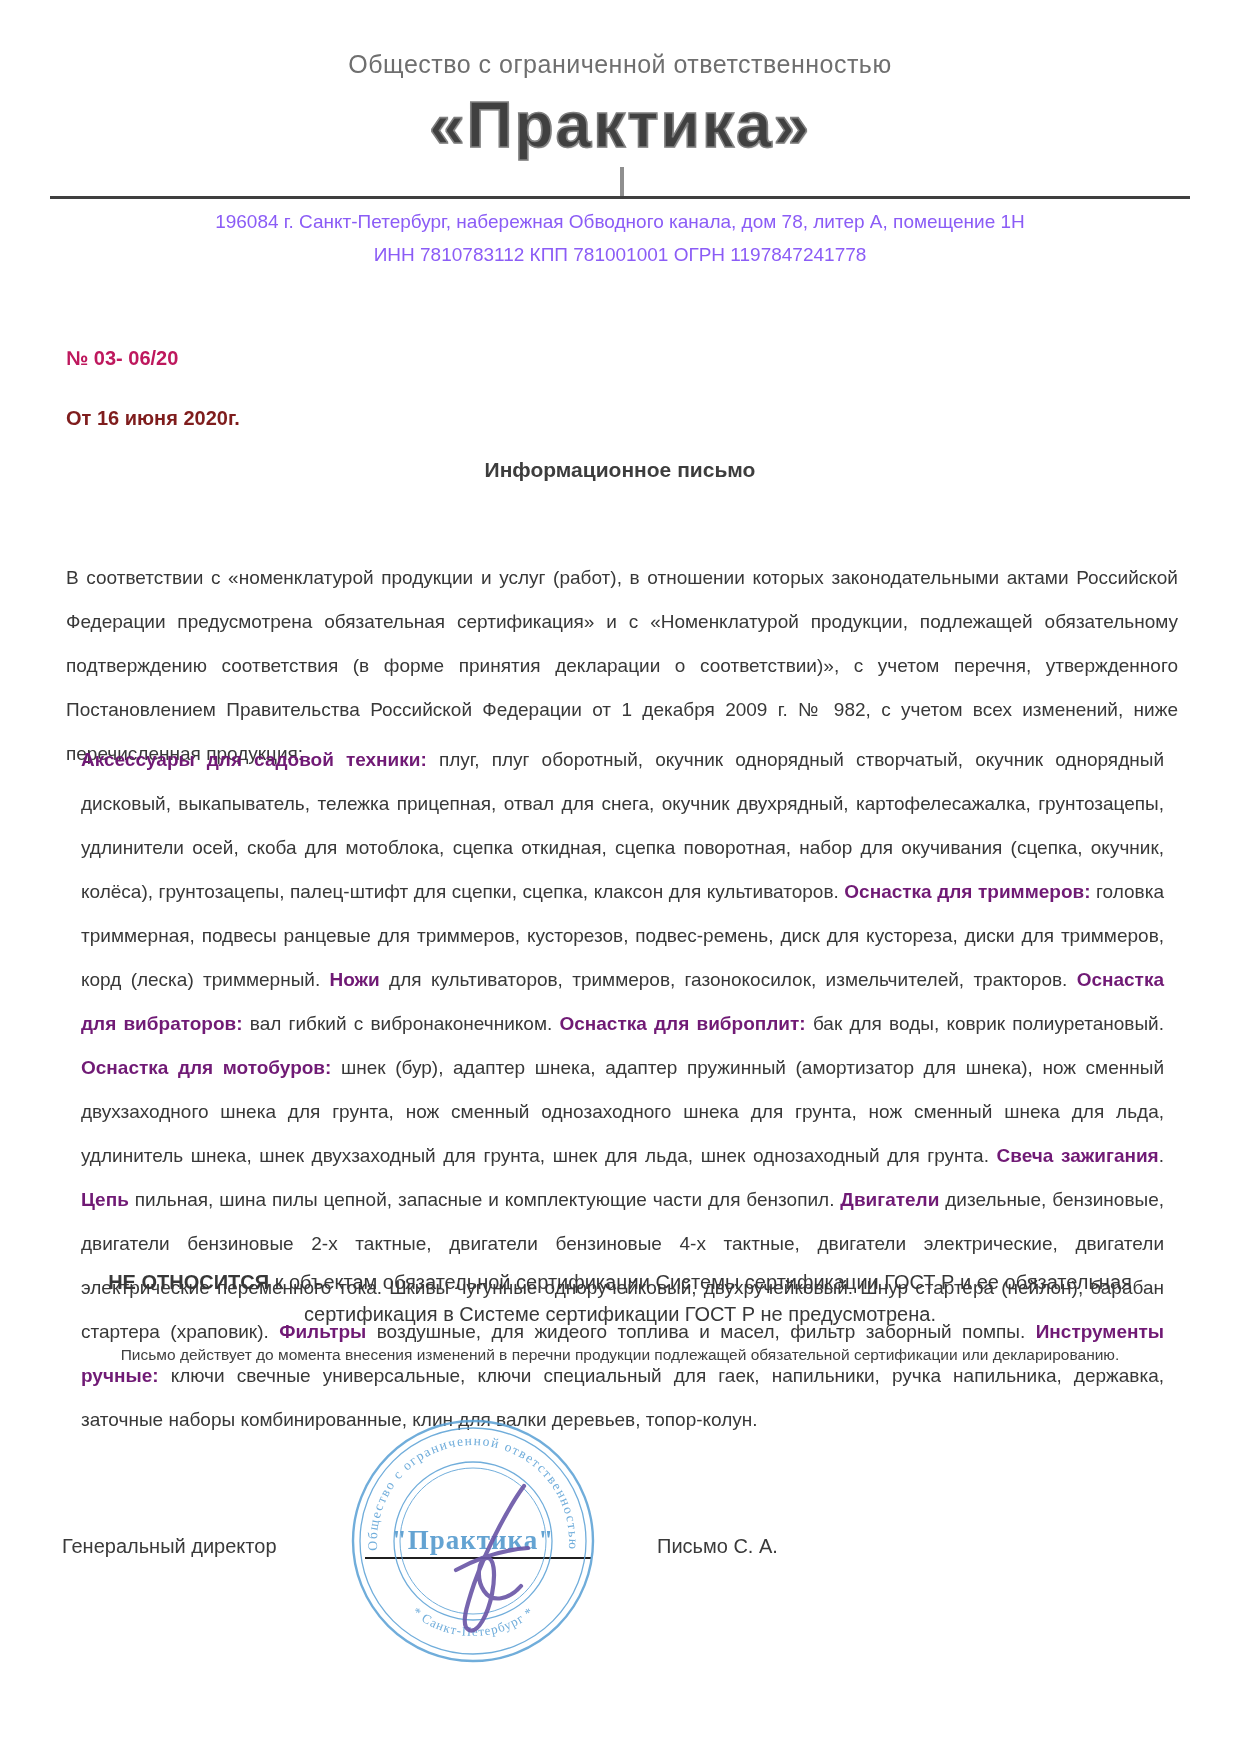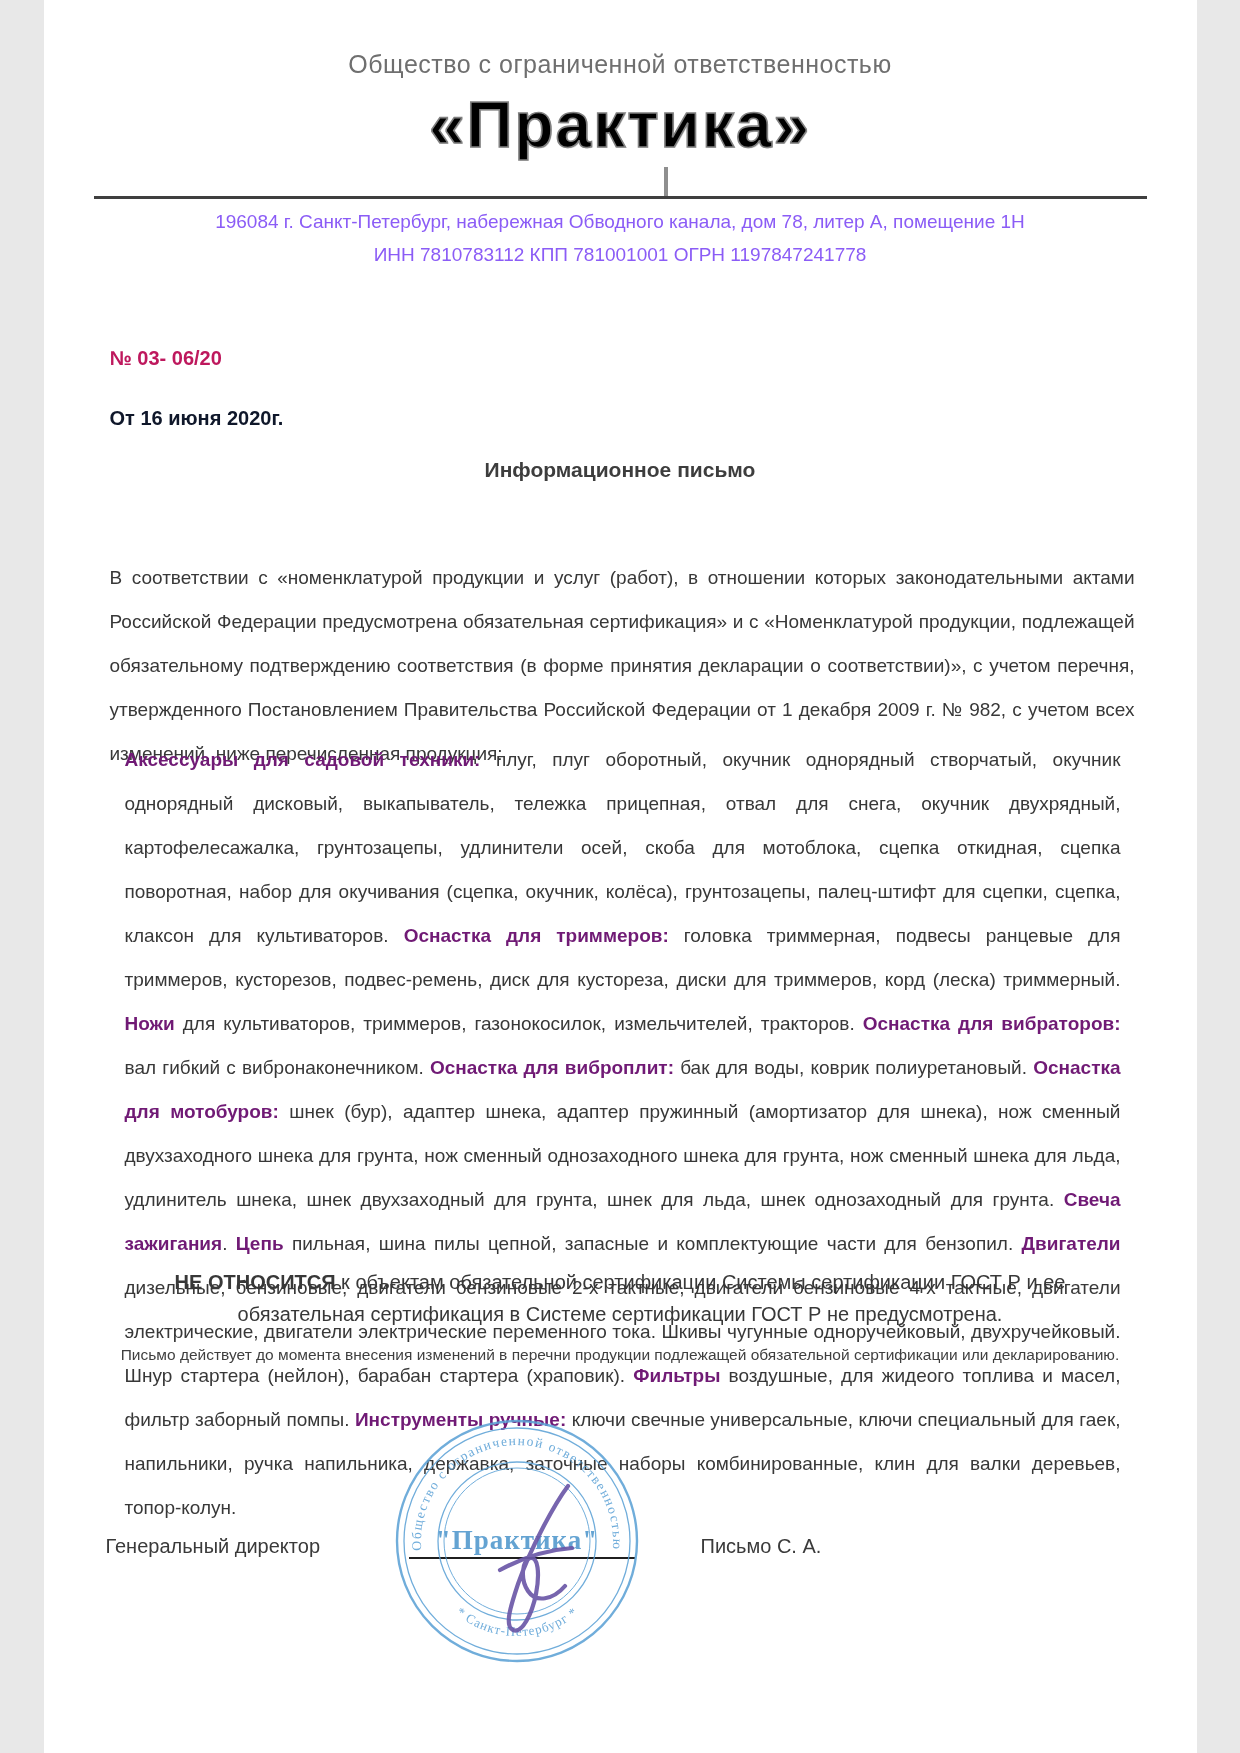--- a/index.html
+++ b/index.html
@@ -1,50 +1,50 @@
 <!DOCTYPE html>
 <html><head>
 <meta charset="utf-8">
 <style>
   html,body{margin:0;padding:0;background:#e8e8e8;}
   .page{
     position:relative;
-    width:1153px;height:1753px;
+    width:1240px;height:1753px;
     background:#ffffff;
     font-family:"Liberation Sans", sans-serif;
     color:#3a3a3a;
     overflow:hidden;
     margin:0 auto;
   }
   .abs{position:absolute;}
   .center{text-align:center;}
 
   .org-type{
     top:50px;left:0;right:0;
     font-size:25px;color:#6f6f6f;letter-spacing:.5px;
   }
   .org-name{
     top:88px;left:0;right:0;
     font-size:64px;font-weight:600;letter-spacing:2px;
-    color:#000000;
+    color:#404040;
     -webkit-text-stroke:1.6px #818181;
     text-shadow:1px 1px 0 #d8d8d8;
   }
   .logo-tick{
     top:167px;left:620px;width:4px;height:31px;background:#8f8f8f;
   }
   .rule{
     top:196px;left:50px;right:50px;height:3px;background:#3f3f3f;
   }
   .addr{
     top:205px;left:40px;right:40px;
     font-size:19px;line-height:33px;color:#8b5cf6;
   }
   .ref-num{top:347px;left:66px;font-size:20px;font-weight:700;color:#be185d;}
-  .ref-date{top:407px;left:66px;font-size:20px;font-weight:700;color:#0f172a;}
+  .ref-date{top:407px;left:66px;font-size:20px;font-weight:700;color:#7f1d1d;}
   .title{
     top:458px;left:0;right:0;
     font-size:21px;font-weight:700;color:#3d3d3d;
   }
   .para{
     font-size:19px;line-height:44px;
     text-align:justify;color:#383838;
   }
   .intro{top:556px;left:66px;right:62px;}
   .products{top:738px;left:81px;right:76px;}

